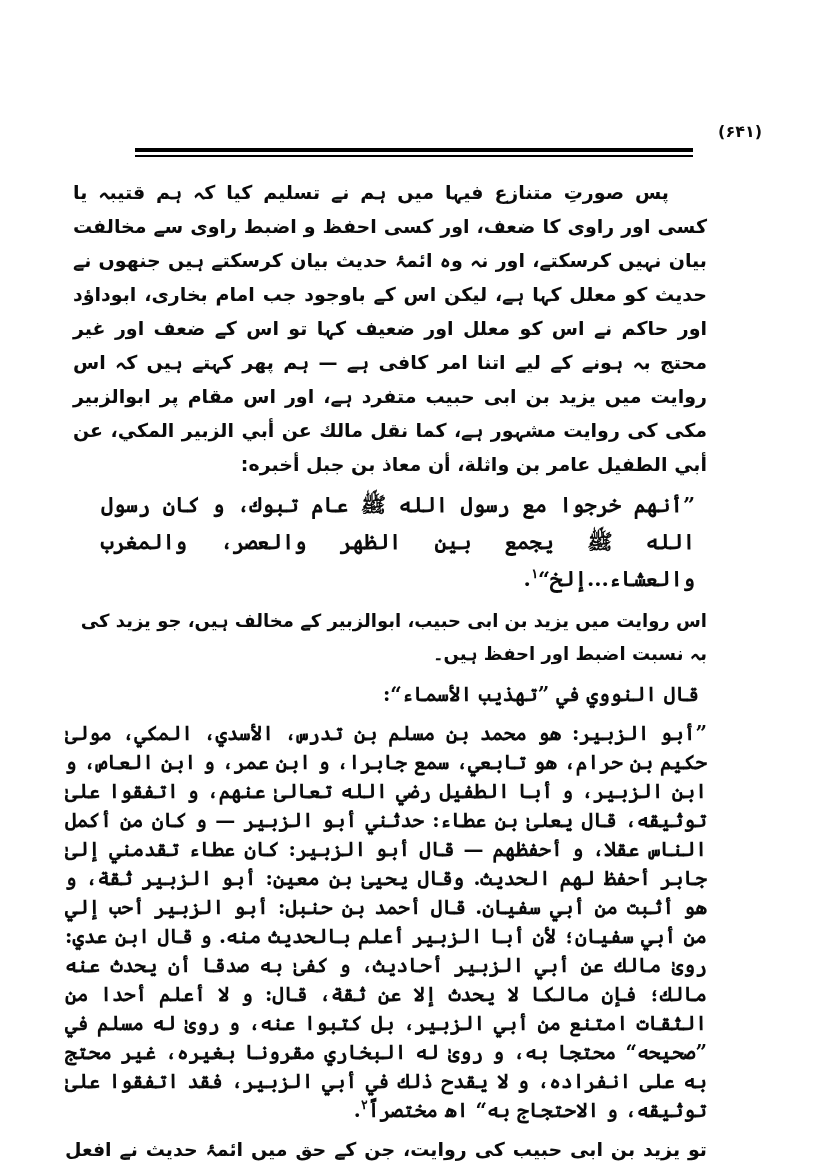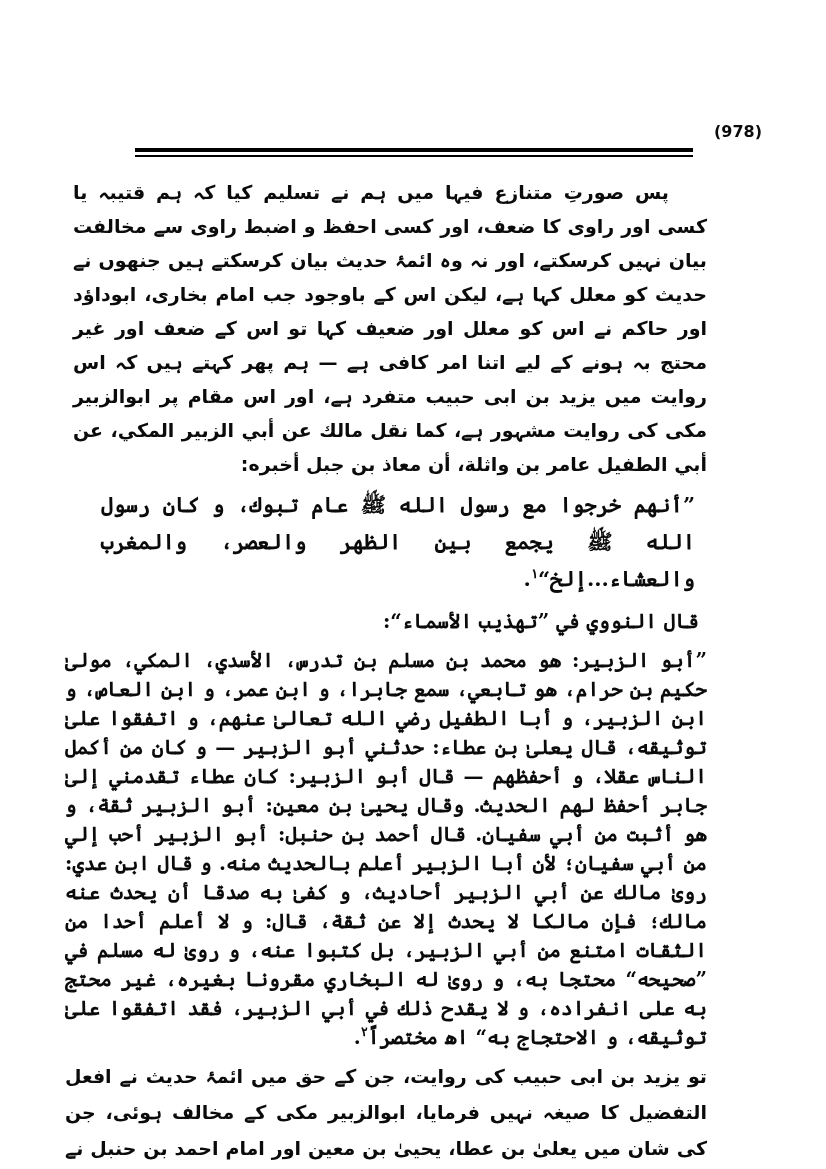--- a/index.html
+++ b/index.html
@@ -91,31 +91,32 @@
     font-weight: 700;
     line-height: 0;
   }
 </style>
 </head>
 <body>
 
 <div class="page">
 
   <div class="header-row">
-    <span class="page-number">(978)</span>
+    <span class="page-number">(۶۴۱)</span>
   </div>
 
   <div class="double-rule"></div>
 
   <div class="content">
 
     <p class="urdu-para indent">پس صورتِ متنازع فیہا میں ہم نے تسلیم کیا کہ ہم قتیبہ یا کسی اور راوی کا ضعف، اور کسی احفظ و اضبط راوی سے مخالفت بیان نہیں کرسکتے، اور نہ وہ ائمۂ حدیث بیان کرسکتے ہیں جنھوں نے حدیث کو معلل کہا ہے، لیکن اس کے باوجود جب امام بخاری، ابوداؤد اور حاکم نے اس کو معلل اور ضعیف کہا تو اس کے ضعف اور غیر محتج بہ ہونے کے لیے اتنا امر کافی ہے — ہم پھر کہتے ہیں کہ اس روایت میں یزید بن ابی حبیب متفرد ہے، اور اس مقام پر ابوالزبیر مکی کی روایت مشہور ہے، کما نقل مالك عن أبي الزبير المكي، عن أبي الطفيل عامر بن واثلة، أن معاذ بن جبل أخبره:</p>
 
     <p class="arabic-quote-1"><span>”أنهم خرجوا مع رسول الله ﷺ عام تبوك، و كان رسول الله ﷺ يجمع بين الظهر والعصر، والمغرب والعشاء...إلخ“</span><sup class="fn-ref">١</sup><span>.</span></p>
 
+    <p class="urdu-note">اس روایت میں یزید بن ابی حبیب، ابوالزبیر کے مخالف ہیں، جو یزید کی بہ نسبت اضبط اور احفظ ہیں۔</p>
 
     <p class="qala-line">قال النووي في ”تهذيب الأسماء“:</p>
 
     <p class="arabic-quote-2"><span>”أبو الزبير: هو محمد بن مسلم بن تدرس، الأسدي، المكي، مولىٰ حكيم بن حرام، هو تابعي، سمع جابرا، و ابن عمر، و ابن العاص، و ابن الزبير، و أبا الطفيل رضي الله تعالىٰ عنهم، و اتفقوا علىٰ توثيقه، قال يعلىٰ بن عطاء: حدثني أبو الزبير — و كان من أكمل الناس عقلا، و أحفظهم — قال أبو الزبير: كان عطاء تقدمني إلىٰ جابر أحفظ لهم الحديث. وقال يحيىٰ بن معين: أبو الزبير ثقة، و هو أثبت من أبي سفيان. قال أحمد بن حنبل: أبو الزبير أحب إلي من أبي سفيان؛ لأن أبا الزبير أعلم بالحديث منه. و قال ابن عدي: روىٰ مالك عن أبي الزبير أحاديث، و كفىٰ به صدقا أن يحدث عنه مالك؛ فإن مالكا لا يحدث إلا عن ثقة، قال: و لا أعلم أحدا من الثقات امتنع من أبي الزبير، بل كتبوا عنه، و روىٰ له مسلم في ”صحيحه“ محتجا به، و روىٰ له البخاري مقرونا بغيره، غير محتج به على انفراده، و لا يقدح ذلك في أبي الزبير، فقد اتفقوا علىٰ توثيقه، و الاحتجاج به“ اھ مختصراً</span><sup class="fn-ref">٢</sup><span>.</span></p>
 
     <p class="urdu-para closing">تو یزید بن ابی حبیب کی روایت، جن کے حق میں ائمۂ حدیث نے افعل التفضیل کا صیغہ نہیں فرمایا، ابوالزبیر مکی کے مخالف ہوئی، جن کی شان میں یعلیٰ بن عطا، یحییٰ بن معین اور امام احمد بن حنبل نے ”أحفظ، أثبت اور أعلم“ جیسے افعل التفضیل کے صیغے فرمائے ہیں، اور قطعًا شاذ ہوگی۔</p>
 
   </div>
 
 </div>

